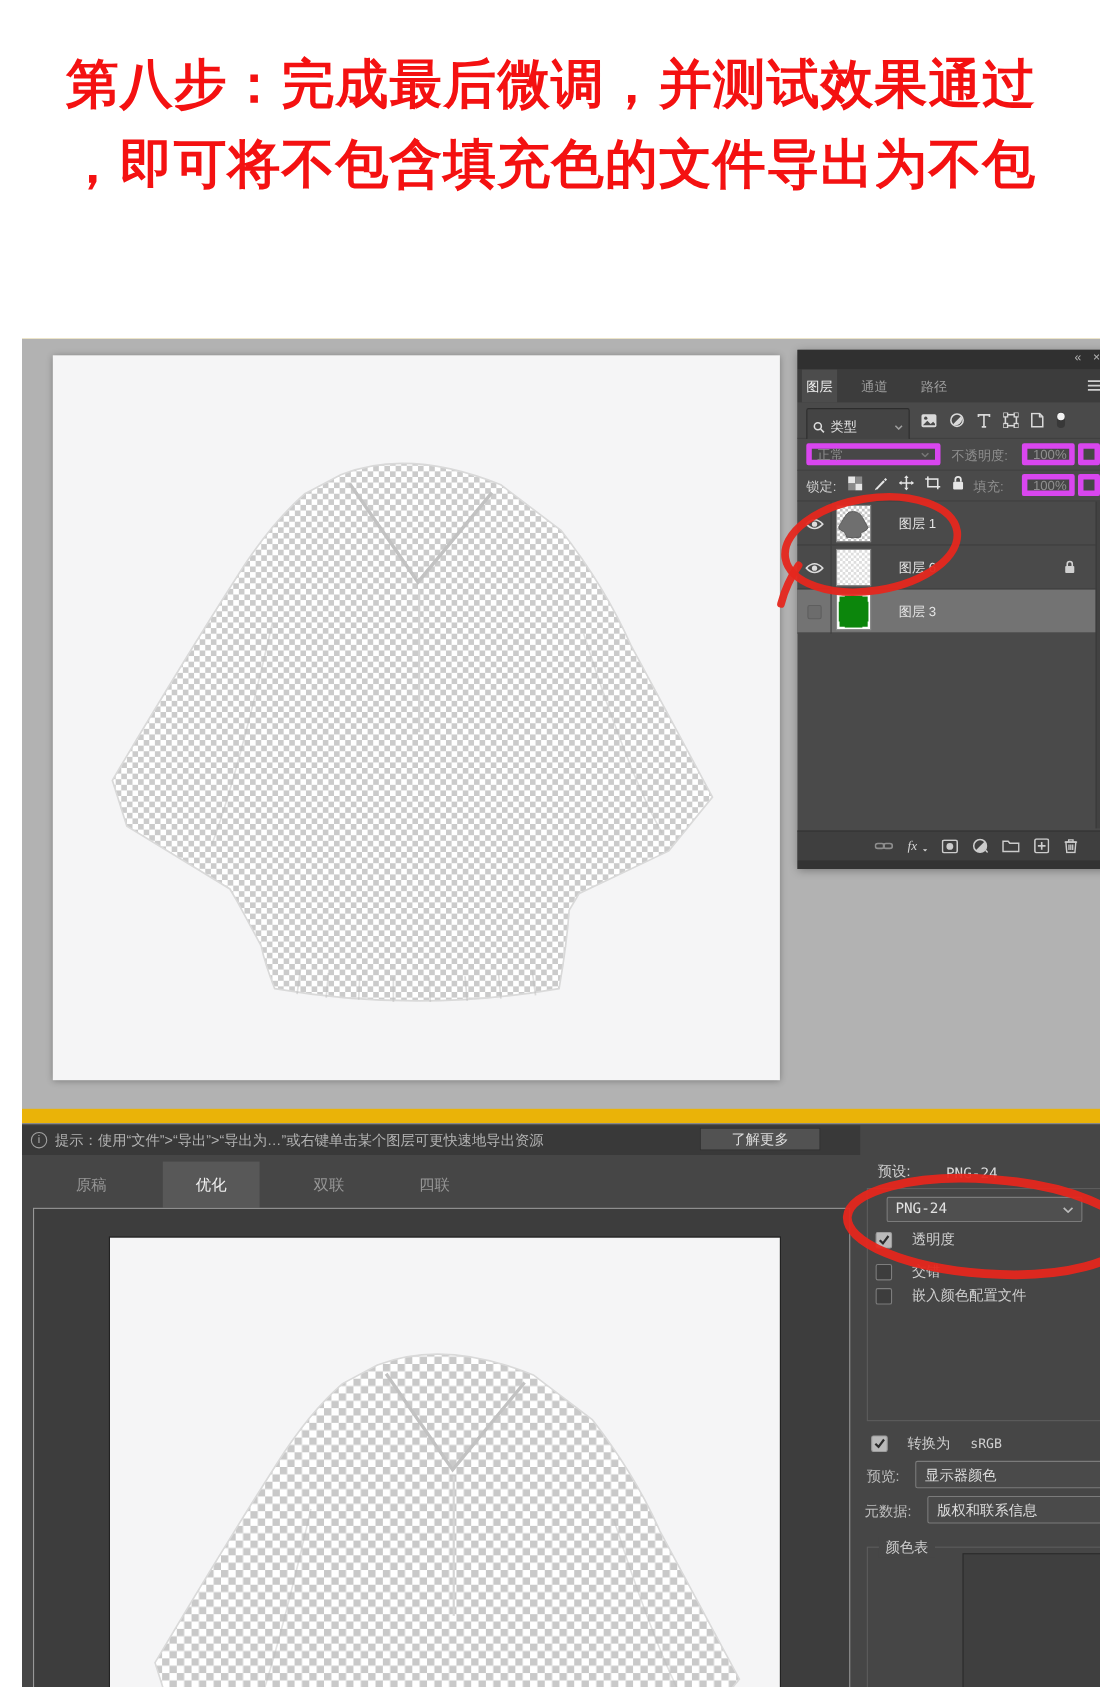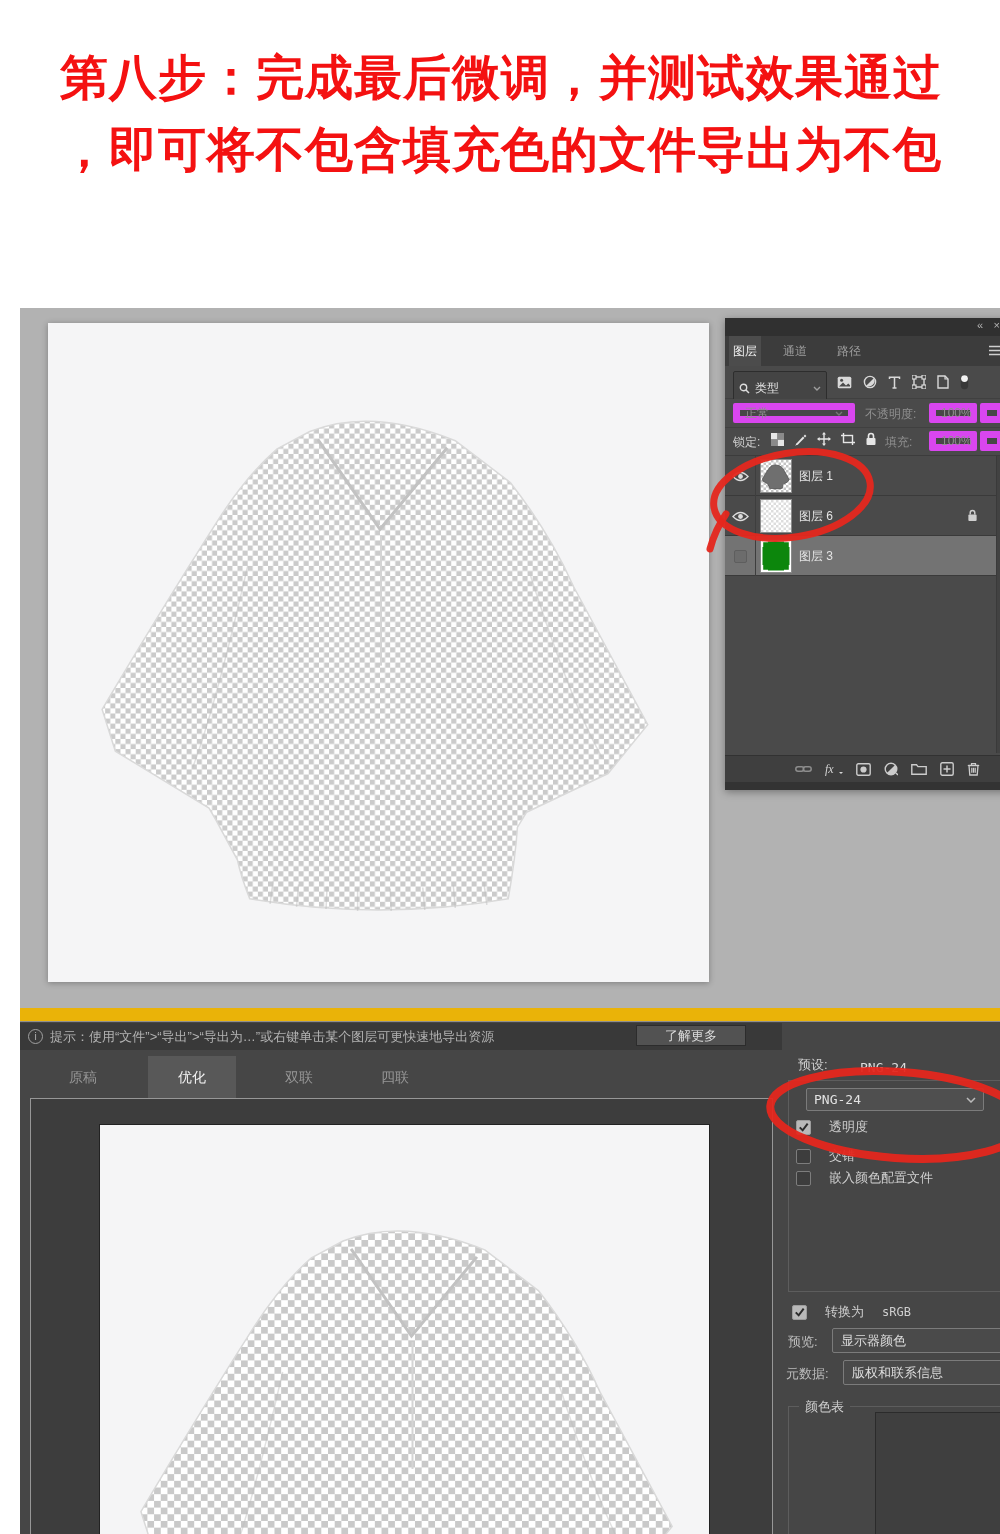--- a/index.html
+++ b/index.html
@@ -33,36 +33,36 @@
   .lp-tab{position:absolute;top:0;height:30px;line-height:30px;padding:0 4px;color:#9d9d9d;}
   .lp-tab.active{background:#4c4c4c;color:#f0f0f0;}
   .lp-menu{position:absolute;right:8px;top:9px;}
   .lp-row{position:absolute;left:0;width:100%;background:#4a4a4a;}
   .lp-filter{top:48px;height:33px;border-bottom:1px solid #404040;}
   .search-box{position:absolute;left:8px;top:5px;width:94px;height:22px;background:#444444;
     border:1px solid #2d2d2d;border-radius:2px;color:#e3e3e3;display:flex;align-items:center;gap:5px;padding:16px 5px;}
   .f-icons{position:absolute;left:112px;top:5px;height:22px;display:flex;align-items:center;gap:11px;color:#d9d9d9;}
   .lp-blend{top:81px;height:29px;border-bottom:1px solid #404040;}
   .lp-lockrow{top:110px;height:28px;border-bottom:1px solid #3c3c3c;}
-  .dd{position:absolute;height:20px;border:7px solid #d946ef;border-radius:2px;color:#8f8f8f;
+  .dd{position:absolute;height:20px;border:5px solid #d946ef;border-radius:2px;color:#8f8f8f;
     font-size:12px;display:flex;align-items:center;justify-content:space-between;padding:0 5px;background:#474747;}
   .gray-lab{color:#8f8f8f;text-align:center;}
   .wht-lab{color:#cfcfcf;}
   .lock-icons{position:absolute;left:46px;top:4px;display:flex;gap:10px;align-items:center;color:#e6e6e6;}
   .lp-list{position:absolute;left:0;top:138px;width:100%;}
   .layer-row{position:relative;width:100%;height:40px;border-bottom:1px solid #3a3a3a;background:#4a4a4a;}
   .layer-row.selected{background:#737373;padding-left:16px;}
   .vis-cell{position:absolute;left:0;top:0;width:31px;height:40px;border-right:1px solid #3e3e3e;
     display:flex;align-items:center;justify-content:center;color:#dcdcdc;}
   .vis-box{width:13px;height:13px;border:1px solid #5e5e5e;border-radius:2px;background:rgba(0,0,0,.06);}
   .eye-icon{display:none;}
   .layer-row.visible .eye-icon{display:block;}
   .thumb{position:absolute;left:36px;top:4px;width:30px;height:32px;background:#fff;
     outline:1px solid #8a8a8a;}
-  .lname{position:absolute;left:74px;top:0;height:40px;line-height:40px;color:#e4e4e4;font-size:12px;}
+  .lname{position:absolute;left:92px;top:0;height:40px;line-height:40px;color:#e4e4e4;font-size:12px;}
   .lock-badge{display:none;position:absolute;right:32px;top:13px;color:#d0d0d0;}
   .layer-row.locked .lock-badge{display:block;}
   .lp-scroll{position:absolute;right:2px;top:138px;height:297px;width:12px;background:#424242;border-left:1px solid #3a3a3a;}
   .lp-toolbar{position:absolute;left:0;bottom:8px;width:100%;height:27px;background:#3f3f3f;
     border-top:1px solid #323232;display:flex;align-items:center;justify-content:flex-end;gap:13px;padding-right:30px;color:#cccccc;}
   .lp-bottom-edge{position:absolute;left:0;bottom:0;width:100%;height:8px;background:#333333;}
 
   .anno{position:absolute;left:0;top:0;pointer-events:none;}
   .anno ellipse,.anno path{stroke:var(--anno-red);fill:none;}
 

